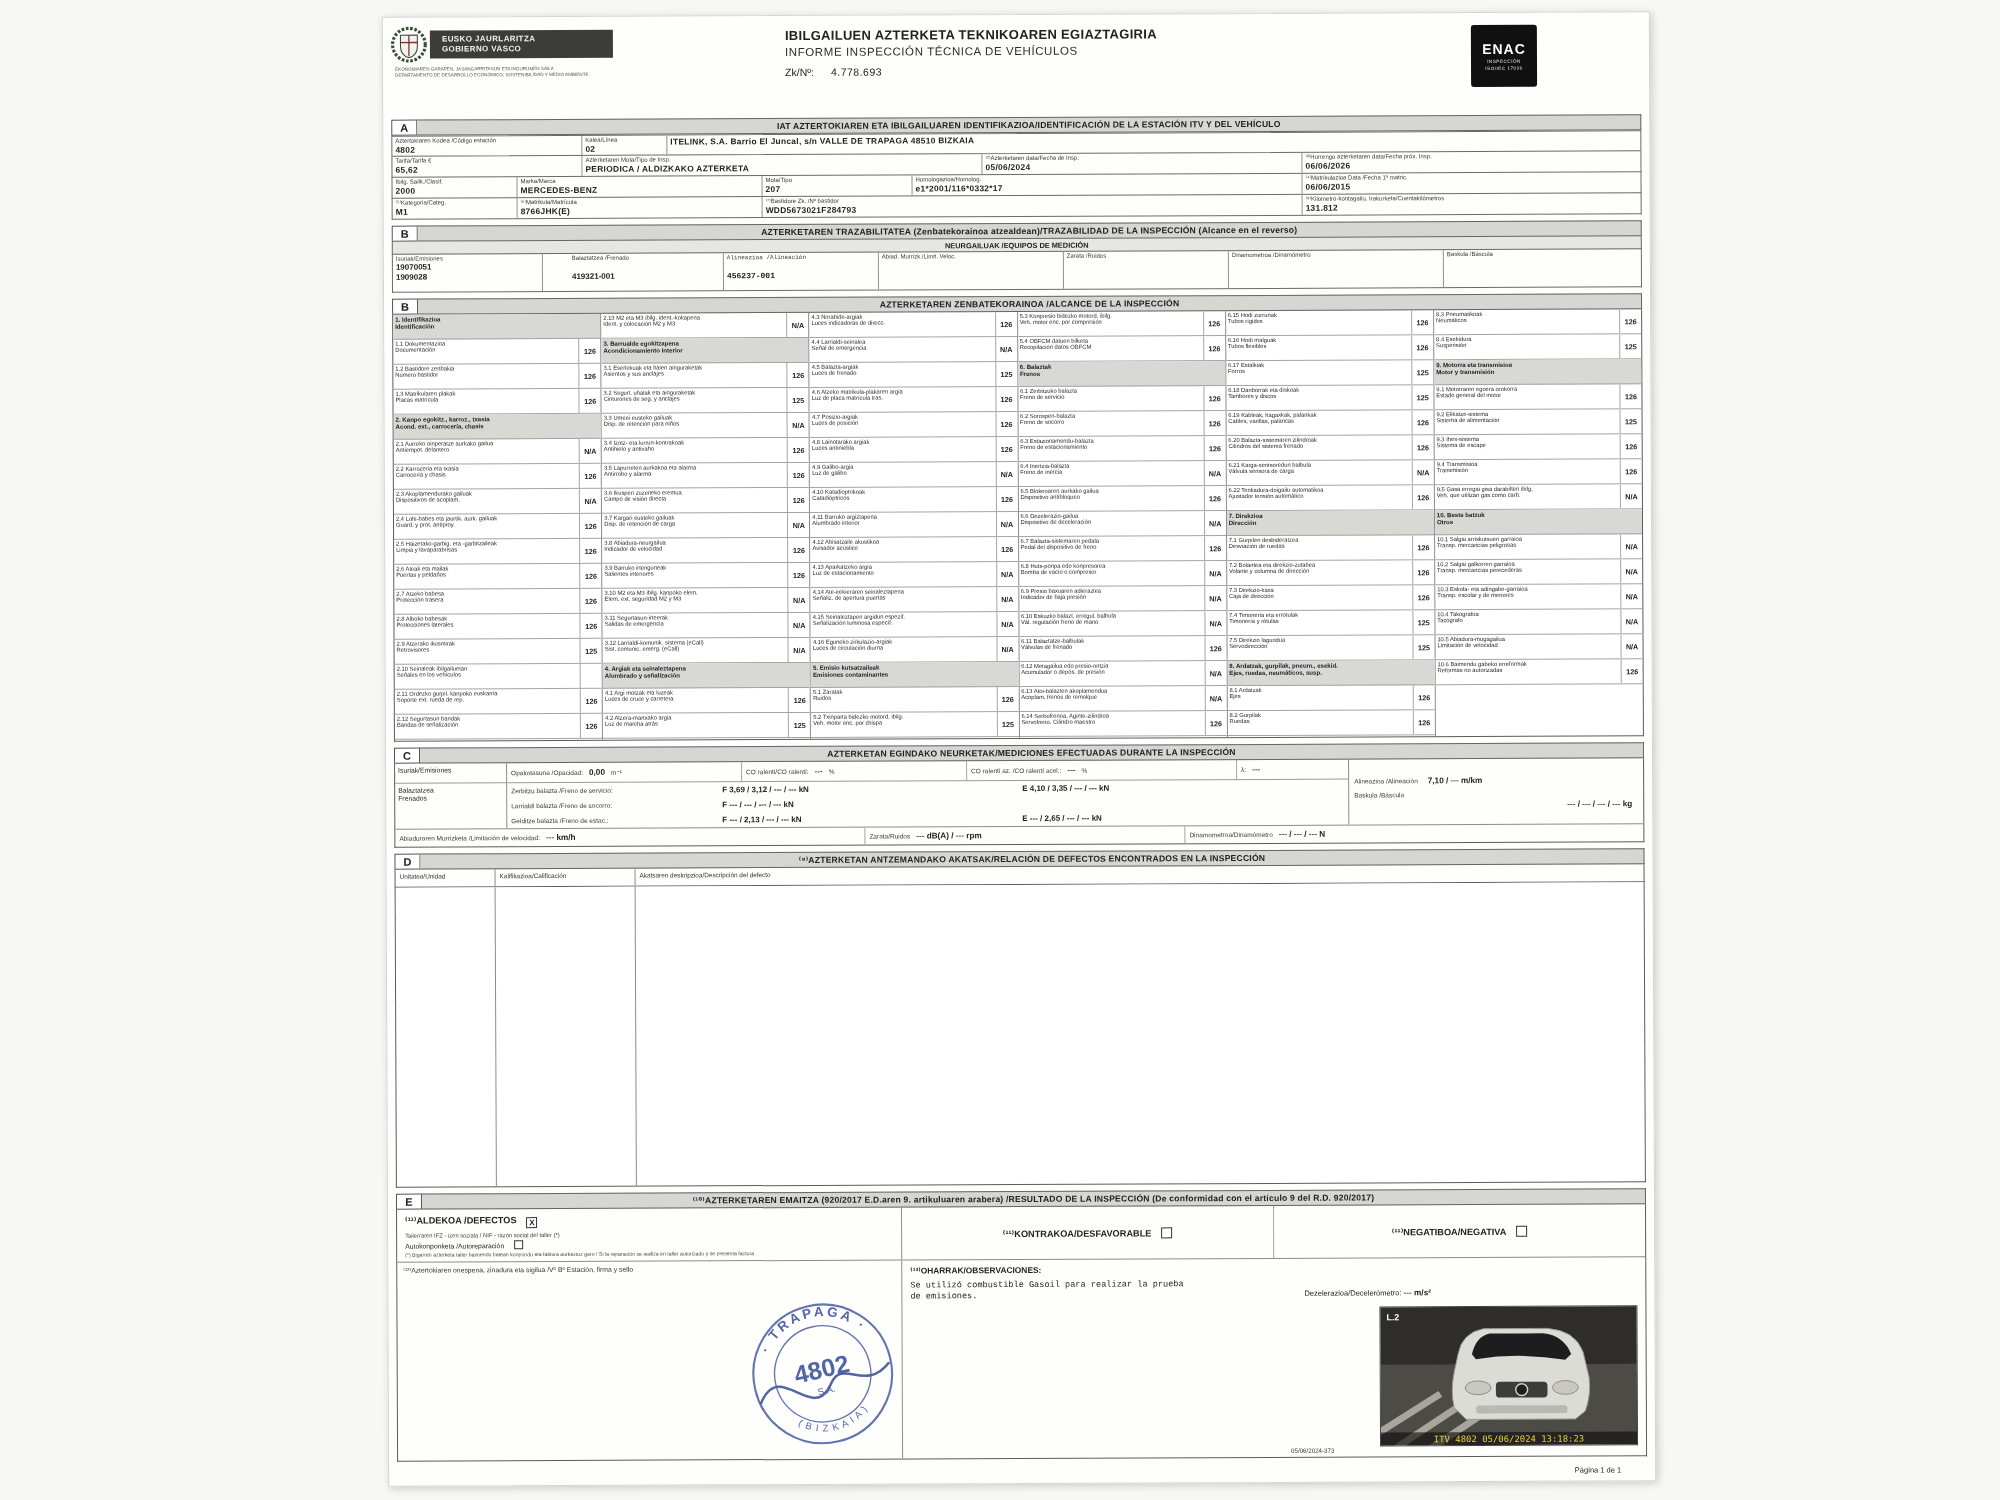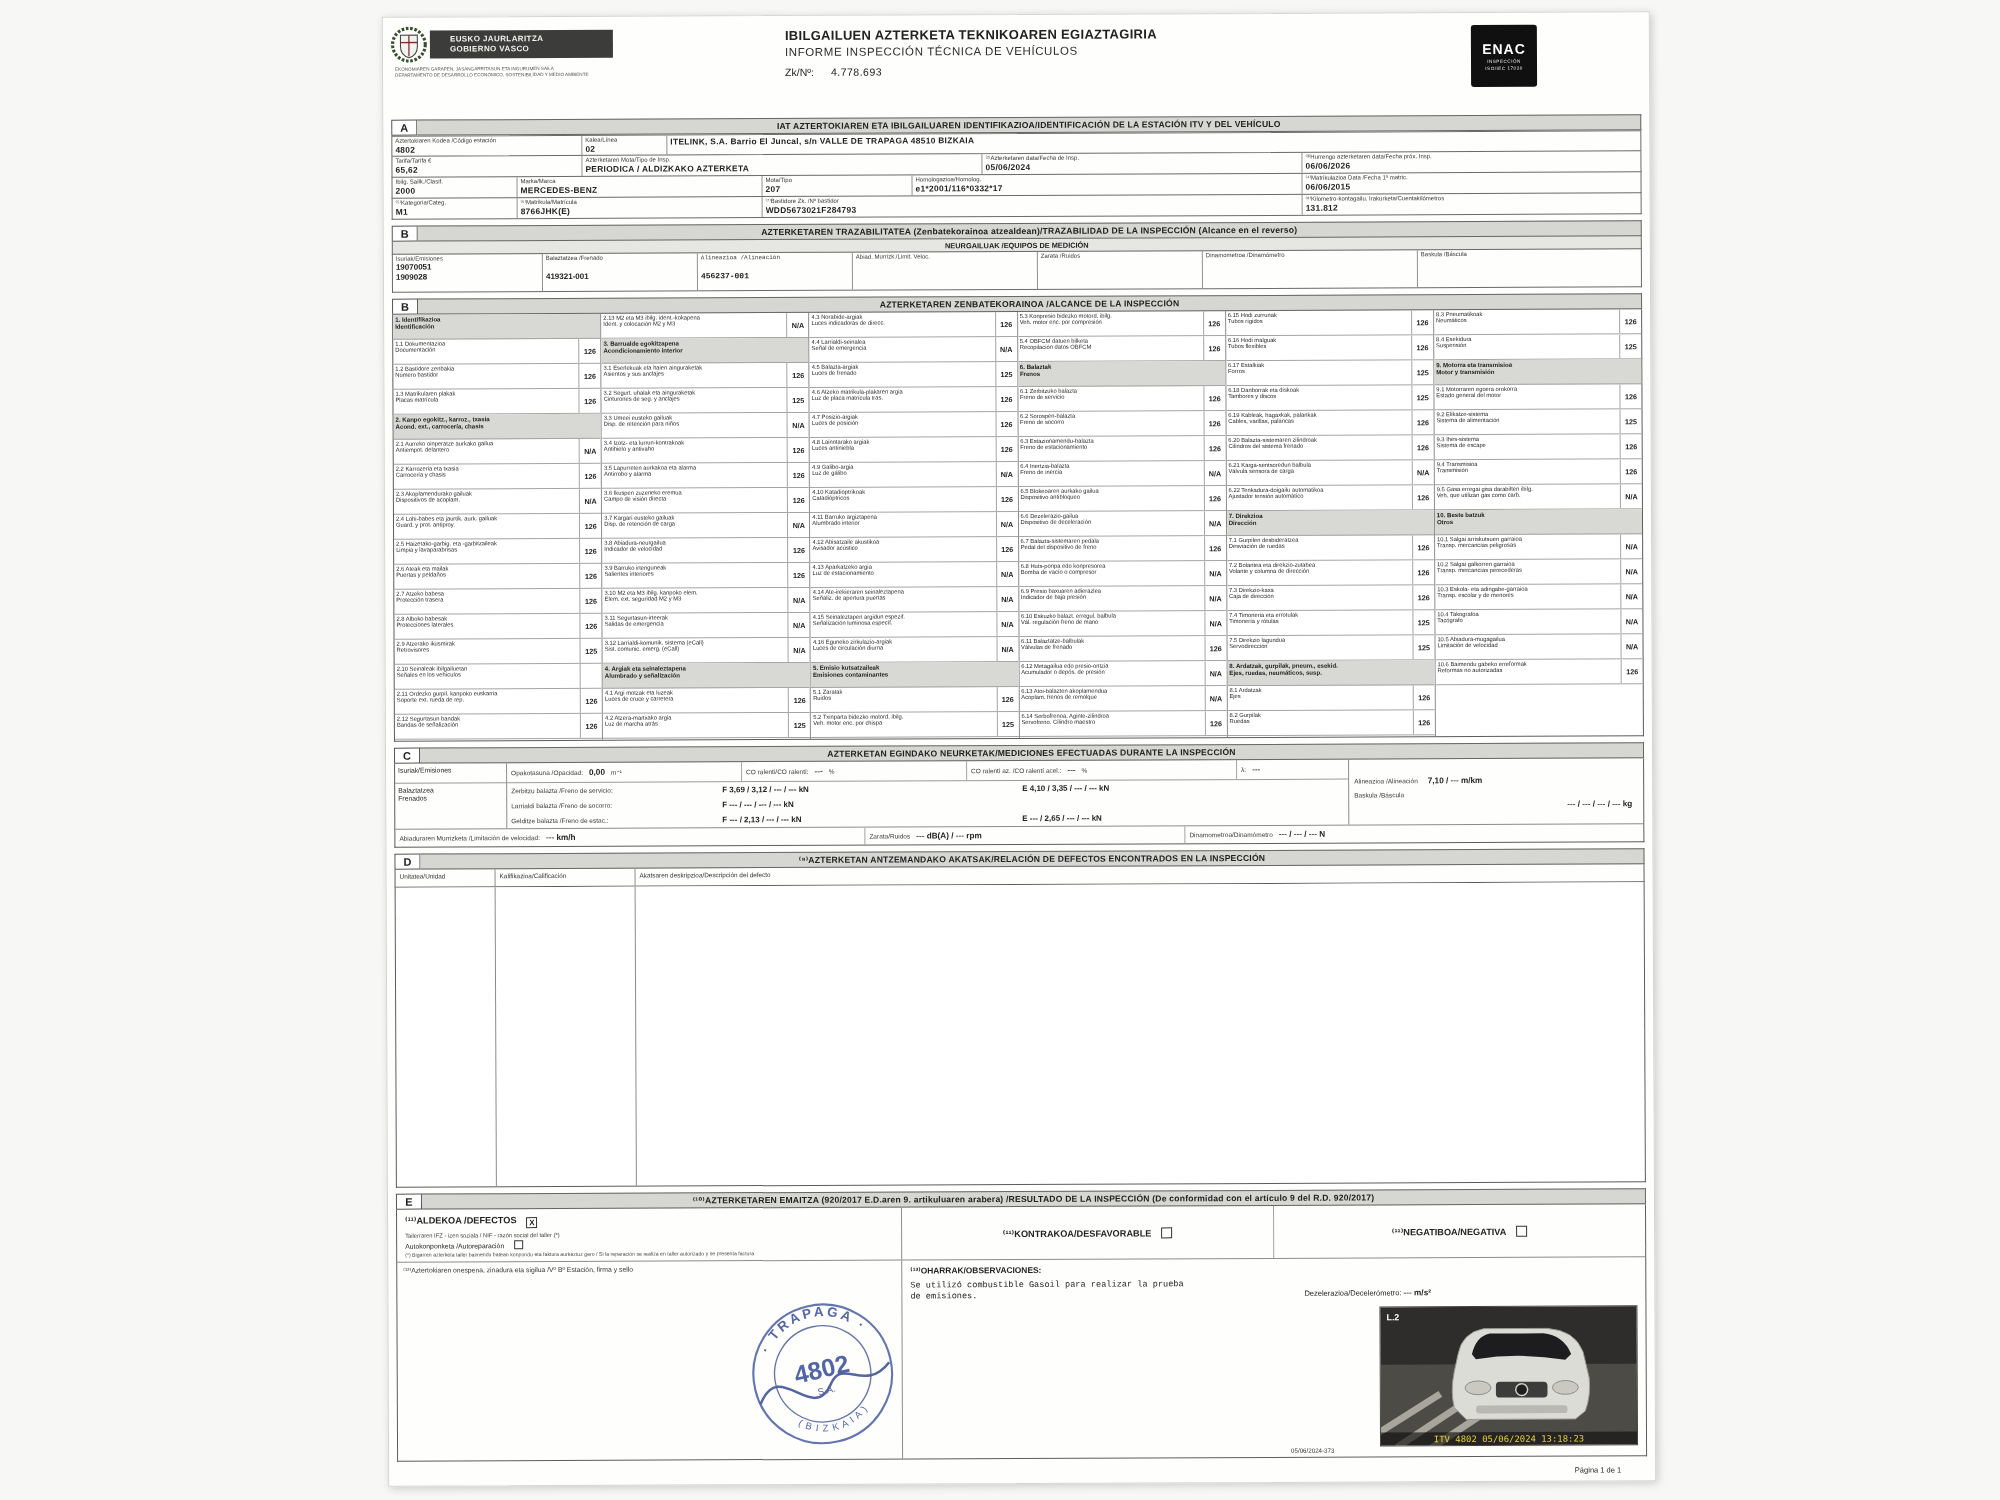--- a/index.html
+++ b/index.html
@@ -6,21 +6,21 @@
   html,body{width:2000px;height:1500px;overflow:hidden;}
   body{background:#f7f7f5;font-family:"Liberation Sans","DejaVu Sans",sans-serif;color:#222;position:relative;}
   .doc{position:absolute;left:385px;top:14px;width:1268px;height:1470px;background:#fefefd;
        border:1px solid #d5d5d2;box-shadow:2px 2px 8px rgba(0,0,0,.18);padding:8px;transform:rotate(-0.25deg);}
 
   
   .hdr{display:flex;height:88px;}
   .gov{width:222px;}
   .gov-top{display:flex;align-items:center;gap:3px;}
   .gov-shield{width:36px;height:38px;flex:0 0 auto;}
-  .gov-band{background:#3c3c3a;color:#f2f2ee;padding:4px 20px;flex:1;}
+  .gov-band{background:#3c3c3a;color:#f2f2ee;padding:4px 12px;flex:1;}
   .gov-band div{font-size:8px;font-weight:bold;letter-spacing:.4px;line-height:10px;white-space:nowrap;}
   .gov-dept{margin-top:3px;padding-left:4px;}
   .gov-dept div{font-size:4.6px;line-height:5.6px;color:#55554f;text-transform:uppercase;}
   .titles{flex:1;padding-left:172px;padding-top:4px;}
   .t1{font-size:13px;font-weight:bold;letter-spacing:.3px;}
   .t2{font-size:11.5px;color:#2e2e2c;letter-spacing:.6px;margin-top:3px;}
   .t3{font-size:10.5px;margin-top:8px;}
   .t3 .docno{margin-left:14px;letter-spacing:.5px;}
   .enac{width:66px;height:62px;background:#101010;color:#fff;text-align:center;margin-right:104px;margin-top:4px;
         display:flex;flex-direction:column;justify-content:center;border-radius:3px;}
@@ -240,21 +240,21 @@
     <span class="secletter">B</span>
     <span class="sectitle">AZTERKETAREN TRAZABILITATEA (Zenbatekorainoa atzealdean)/TRAZABILIDAD DE LA INSPECCIÓN (Alcance en el reverso)</span>
   </div>
   <div class="neurg">NEURGAILUAK /EQUIPOS DE MEDICIÓN</div>
   <div id="equip-row" class="equip">
       <div class="eq-cell" style="flex: 0 0 150px;">
         <span class="fl">Isuriak/Emisiones</span>
         <span class="eq-v">19070051</span>
         <span class="eq-v">1909028</span>
       </div>
-      <div class="eq-cell" style="flex: 0 0 155px;">
+      <div class="eq-cell" style="flex: 0 0 155px; margin-left: 26px;">
         <span class="fl">Balaztatzea /Frenado</span>
         <span class="eq-v"></span>
         <span class="eq-v">419321-001</span>
       </div>
       <div class="eq-cell" style="flex: 0 0 155px; font-family: Liberation Mono, monospace;">
         <span class="fl">Alineazioa /Alineación</span>
         <span class="eq-v"></span>
         <span class="eq-v">456237-001</span>
       </div>
       <div class="eq-cell" style="flex: 0 0 185px;">

